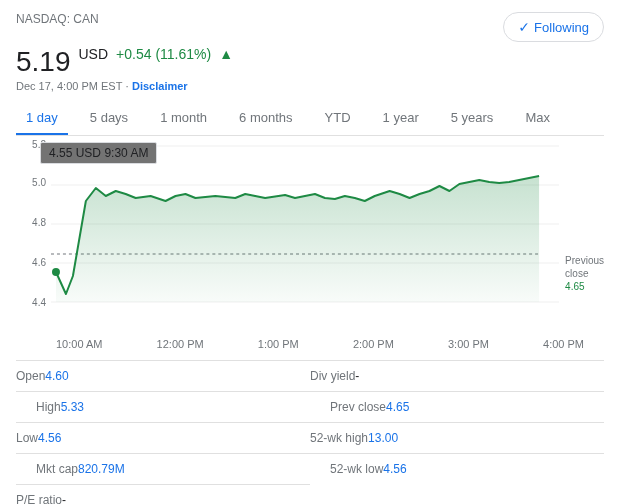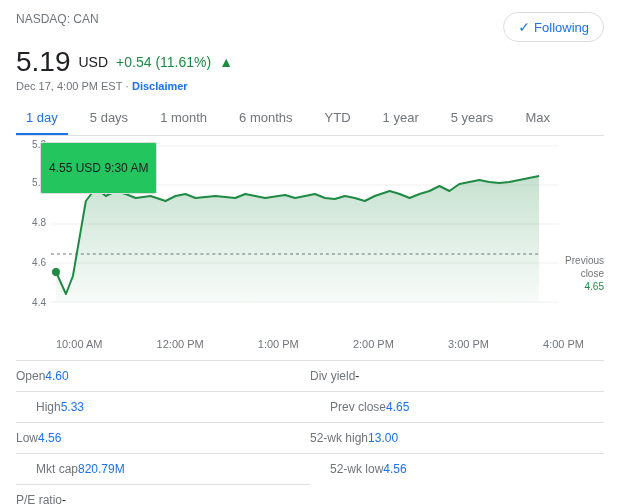--- a/index.html
+++ b/index.html
@@ -42,21 +42,21 @@
       color: #1a73e8;
       font-size: 14px;
     }
     .exchange {
       font-size: 12px;
       color: #70757a;
       margin-bottom: 8px;
     }
     .price-row {
       display: flex;
-      align-items: center;
+      align-items: flex-start;
       gap: 8px;
       margin-bottom: 2px;
     }
     .price {
       font-size: 28px;
       font-weight: 400;
       color: #202124;
     }
     .currency {
       font-size: 14px;
@@ -101,39 +101,38 @@
     .chart-area {
       position: relative;
       height: 200px;
       margin-top: 0;
       background: #fff;
     }
     .tooltip-box {
       position: absolute;
       top: 6px;
       left: 24px;
-      background: #22c55e;
+      background: #737373;
       border: 1px solid #dadce0;
-      padding: 18px 8px;
+      padding: 3px 8px;
       font-size: 12px;
       color: #202124;
       border-radius: 2px;
       z-index: 10;
     }
     .chart-svg {
       width: 100%;
       height: 100%;
     }
     .previous-close-label {
       position: absolute;
       right: 0;
       top: 118px;
       font-size: 10px;
       color: #70757a;
-      text-align: right;
       line-height: 1.3;
     }
     .previous-close-label span {
       color: #1e8a44;
       display: block;
     }
     .x-axis {
       display: flex;
       justify-content: space-between;
       padding: 2px 20px 0 40px;

